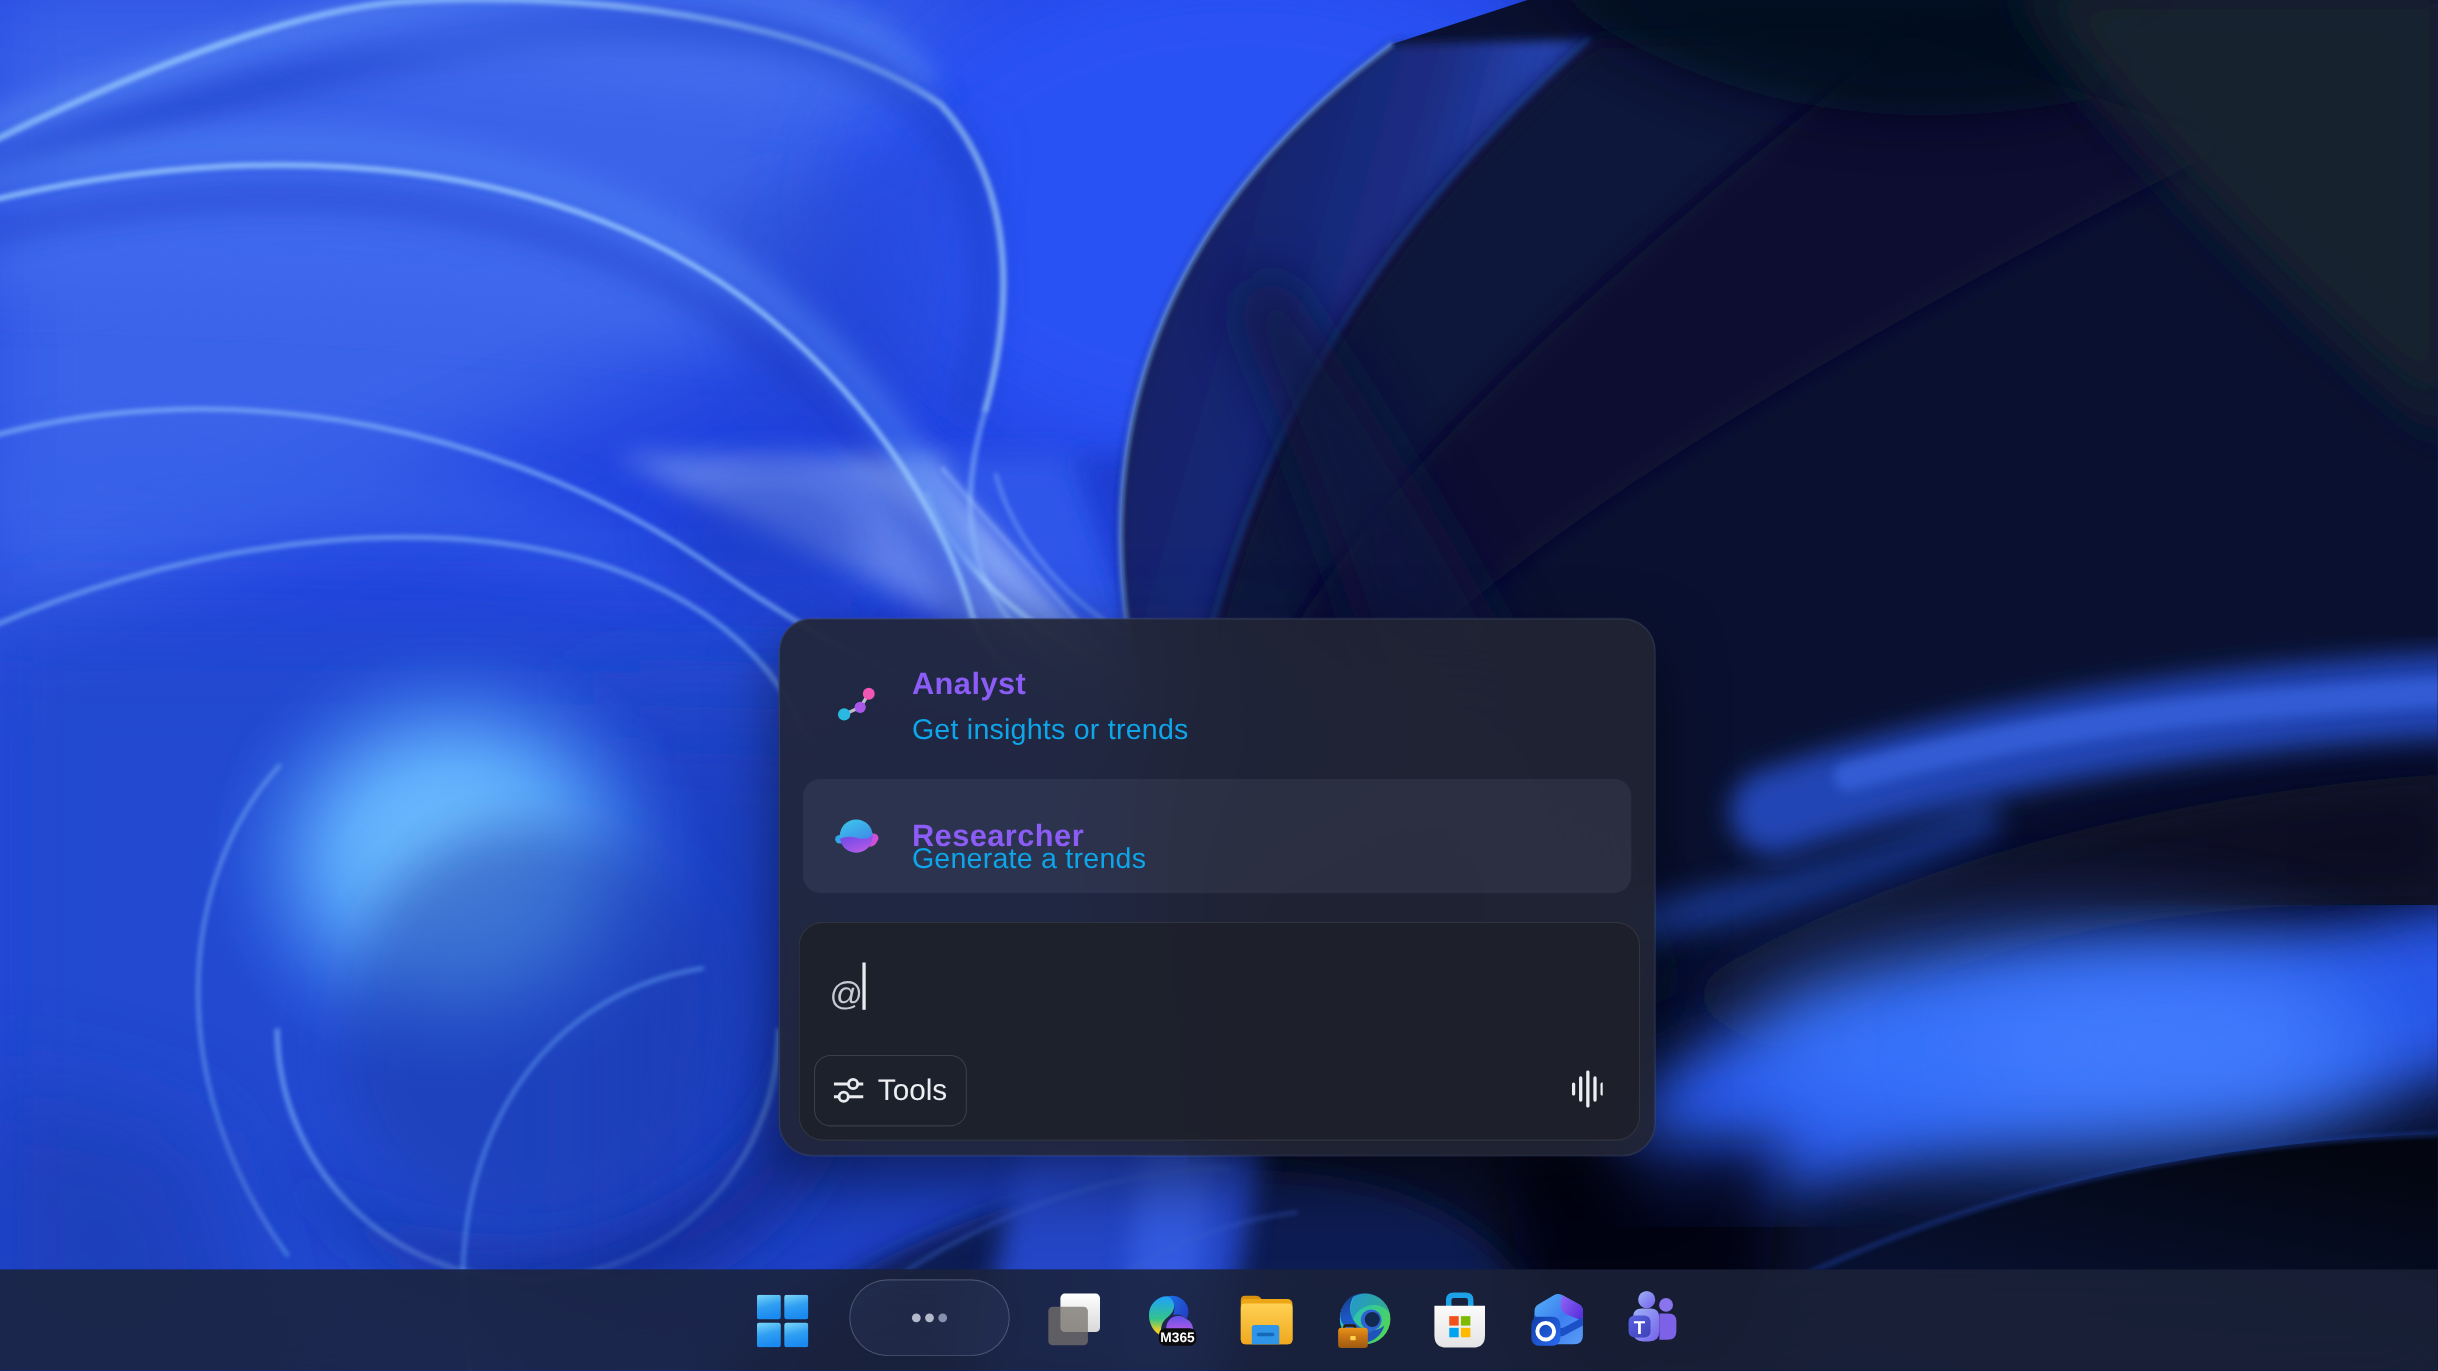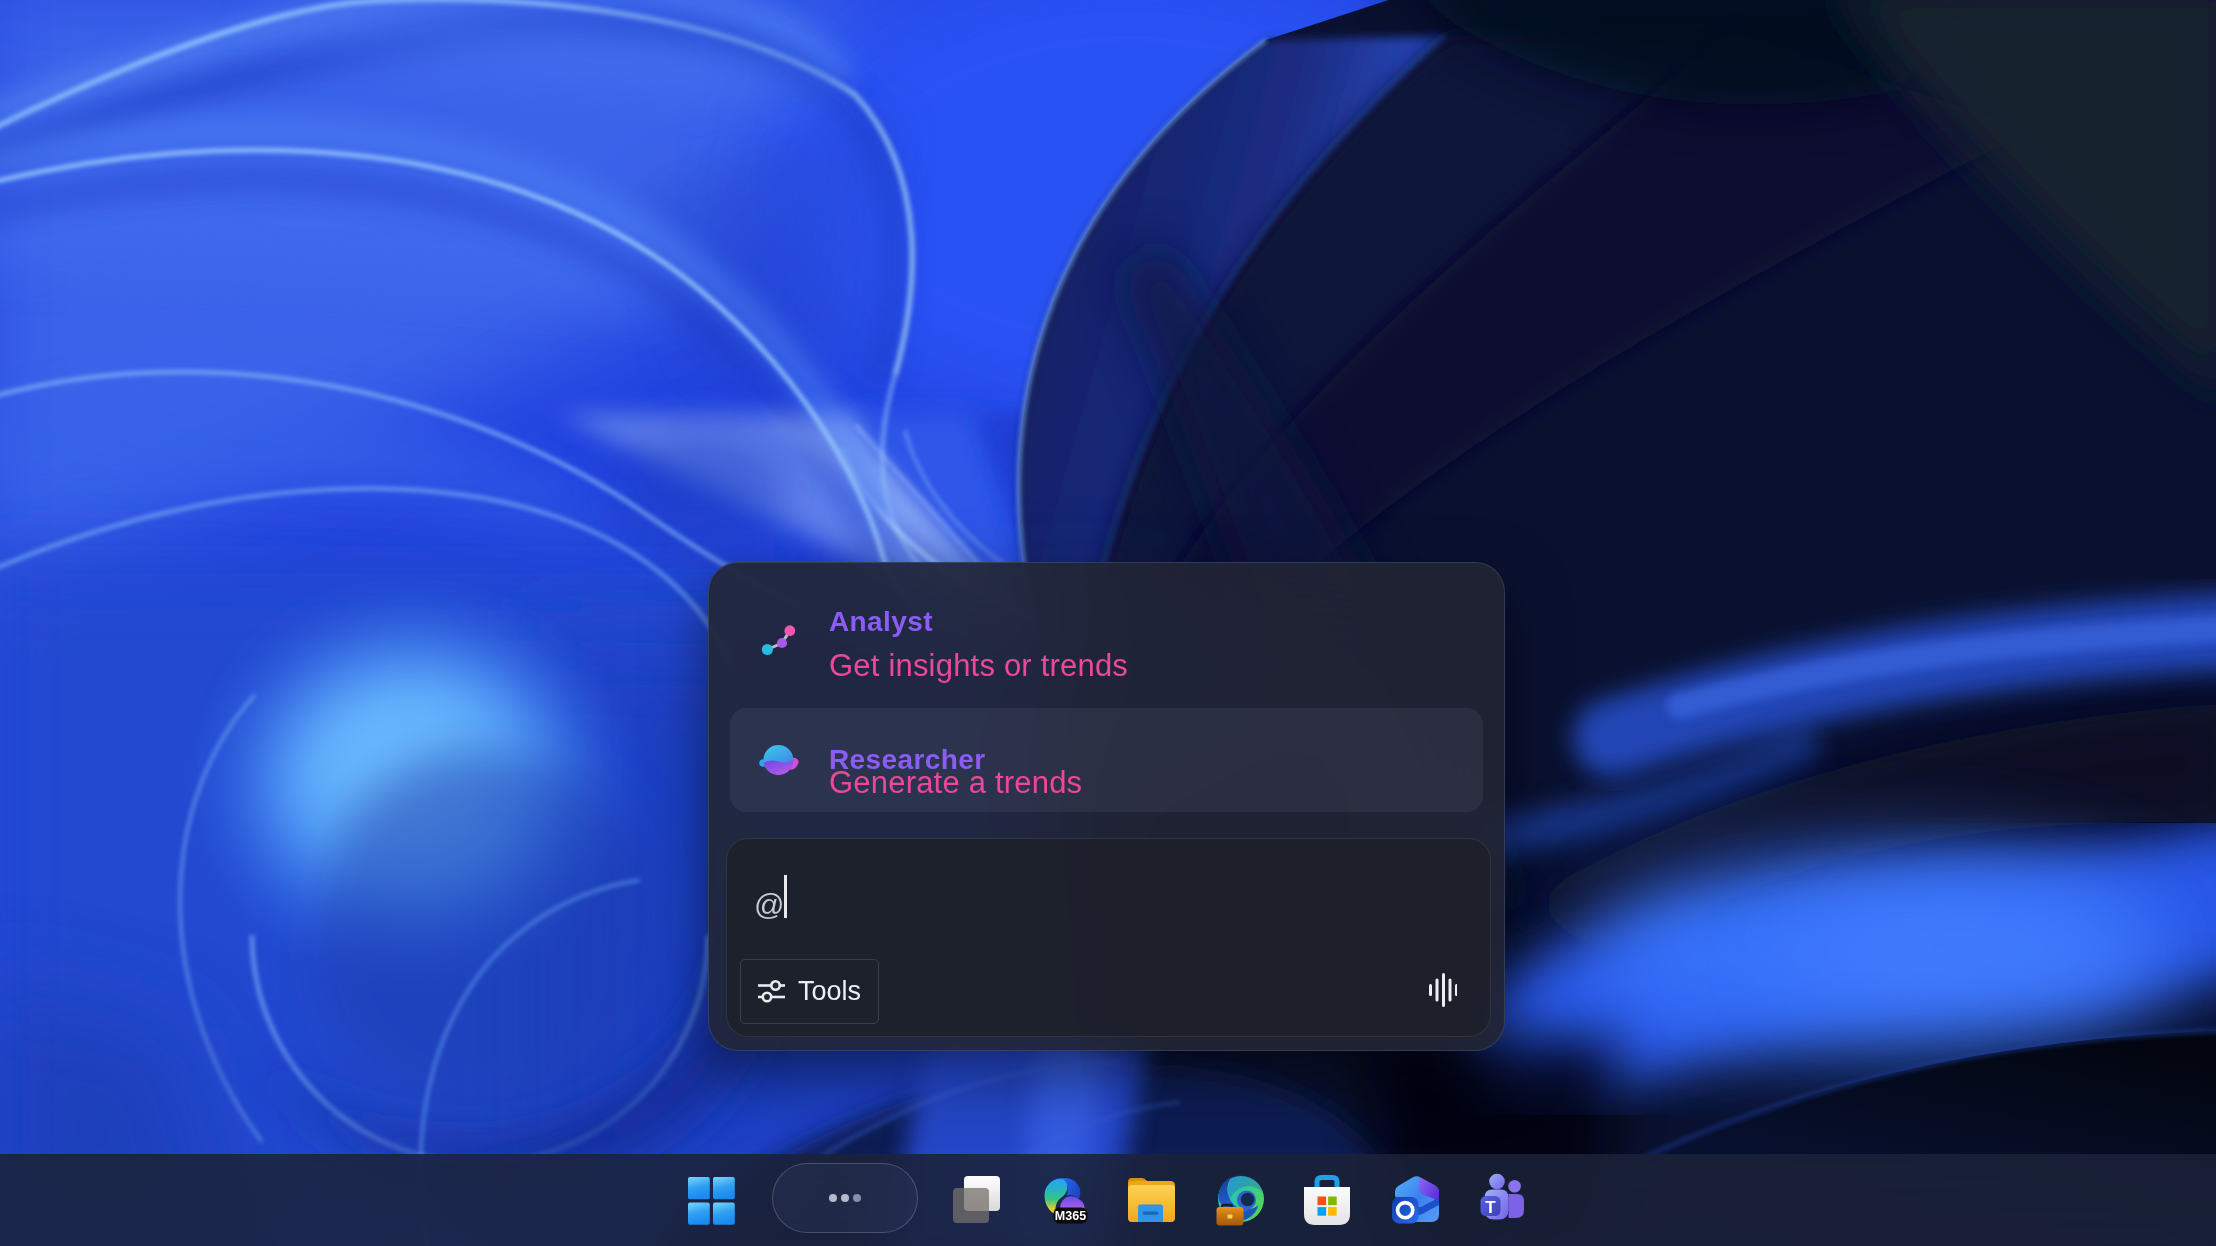--- a/index.html
+++ b/index.html
@@ -2,25 +2,25 @@
 <html><head><meta charset="utf-8">
 <style>
 *{margin:0;padding:0;box-sizing:border-box}
 html,body{width:2216px;height:1246px;overflow:hidden;background:#0a0f22;font-family:"Liberation Sans",sans-serif}
 #wall{position:absolute;left:0;top:0}
 #panel{position:absolute;left:708px;top:562px;width:797px;height:489px;border-radius:30px;background:rgba(33,37,51,0.90);backdrop-filter:blur(50px) saturate(105%);border:1px solid rgba(130,148,185,0.22);box-shadow:0 24px 60px rgba(0,0,0,0.5)}
 .rowhl{position:absolute;left:22px;top:146px;width:753px;height:104px;border-radius:16px;background:rgba(196,206,230,0.075)}
 .ic1{position:absolute;left:752px;top:614px}
 .ic2{position:absolute;left:758px;top:740px}
 .tt{position:absolute;font-size:28px;font-weight:bold;color:#8b5cf6;letter-spacing:.4px}
-.st{position:absolute;font-size:31px;color:#ec4899;letter-spacing:.2px}
+.st{position:absolute;font-size:26px;color:#0ea5e9;letter-spacing:.2px}
 #inputbox{position:absolute;left:726px;top:838px;width:765px;height:199px;border-radius:22px;background:rgba(30,33,43,0.95);border:1px solid rgba(255,255,255,0.09)}
 #at{position:absolute;left:754px;top:888px;font-size:30px;color:#c6cad2}
 #cursor{position:absolute;left:784px;top:875px;width:2.5px;height:43px;background:#e8eaee}
-#tools{position:absolute;left:740px;top:959px;width:139px;height:65px;border-radius:5px;border:1px solid rgba(200,210,228,0.17);display:flex;align-items:center;justify-content:center;gap:13px;color:#eceef2;font-size:27px}
+#tools{position:absolute;left:740px;top:959px;width:139px;height:65px;border-radius:15px;border:1px solid rgba(200,210,228,0.17);display:flex;align-items:center;justify-content:center;gap:13px;color:#eceef2;font-size:27px}
 #taskbar{position:absolute;left:0;top:1154px;width:2216px;height:92px;background:rgba(27,34,56,0.86);backdrop-filter:blur(30px)}
 .tbi{position:absolute}
 #searchpill{position:absolute;left:772px;top:1163px;width:146px;height:70px;border-radius:35px;background:rgba(80,95,140,0.14);border:1.5px solid rgba(160,172,200,0.32);display:flex;align-items:center;justify-content:center;gap:4px}
 .dot{width:8px;height:8px;border-radius:50%;background:#b4bacc}
 .dot3{width:8px;height:8px;border-radius:50%;background:#868fae}
 </style></head>
 <body>
 <svg id="wall" width="2216" height="1246" viewBox="0 0 2216 1246">
 <defs>
 <radialGradient id="gSky" cx="0.5" cy="0.5" r="0.5">

